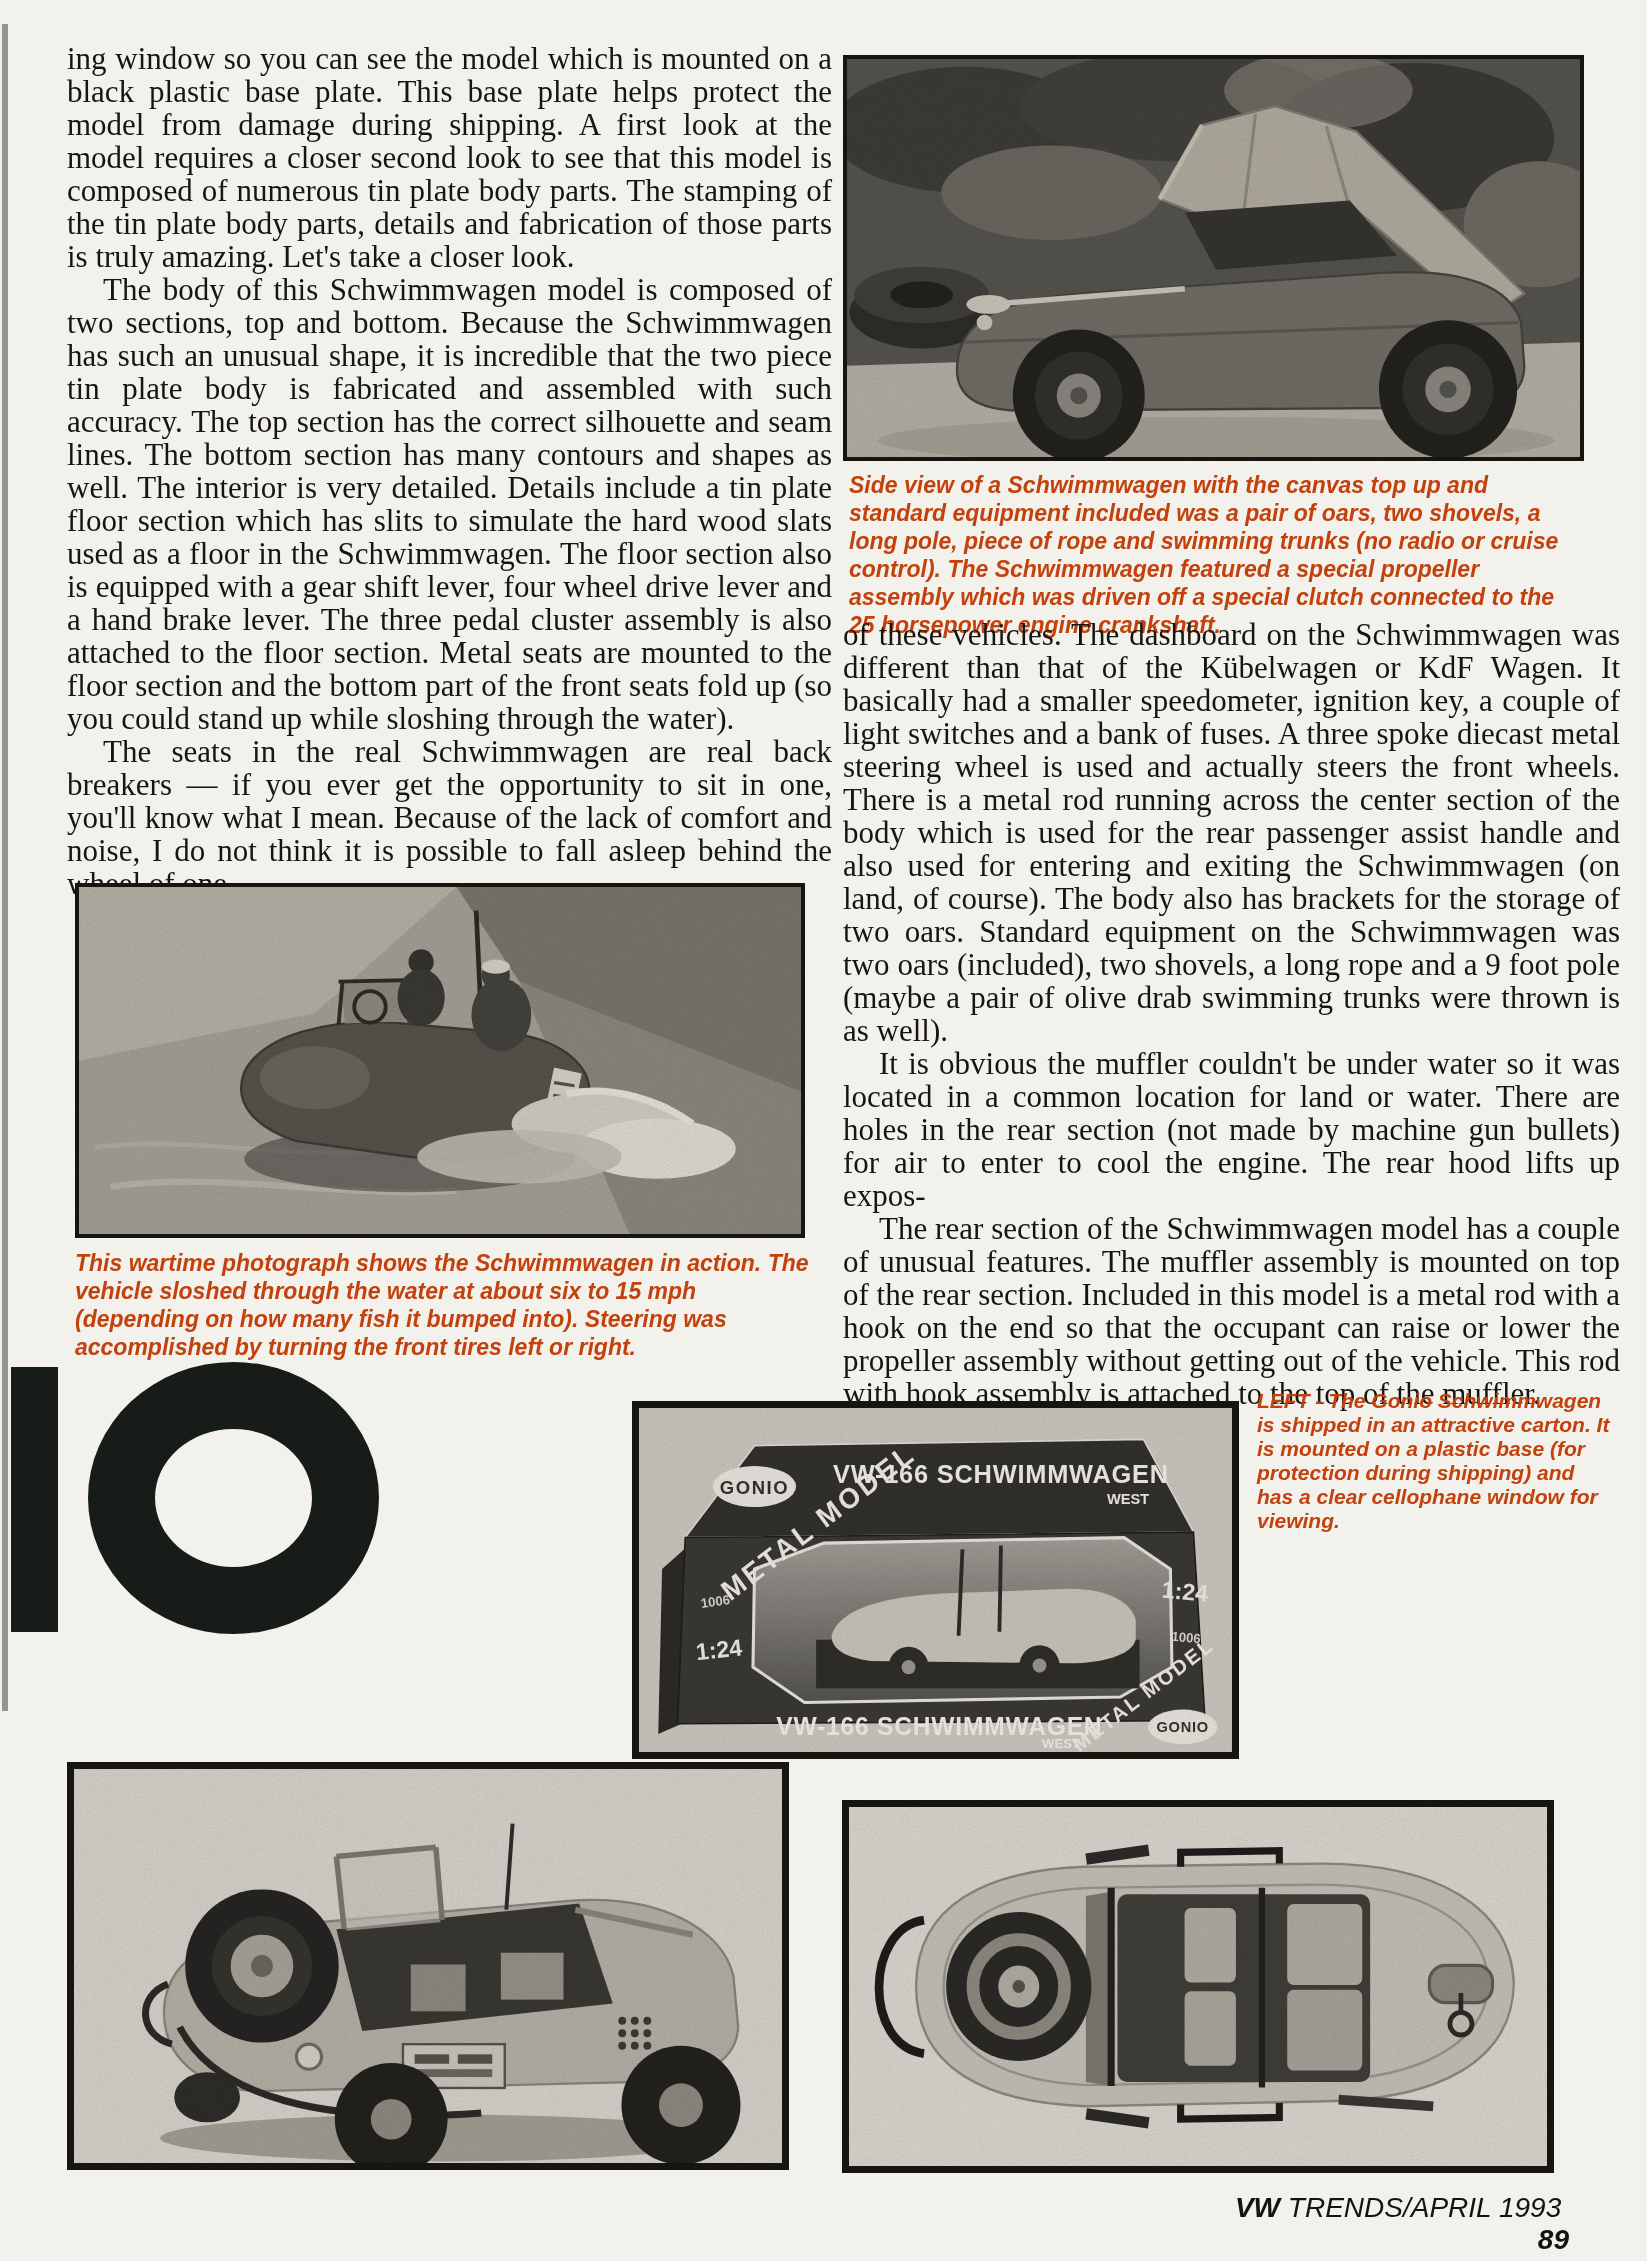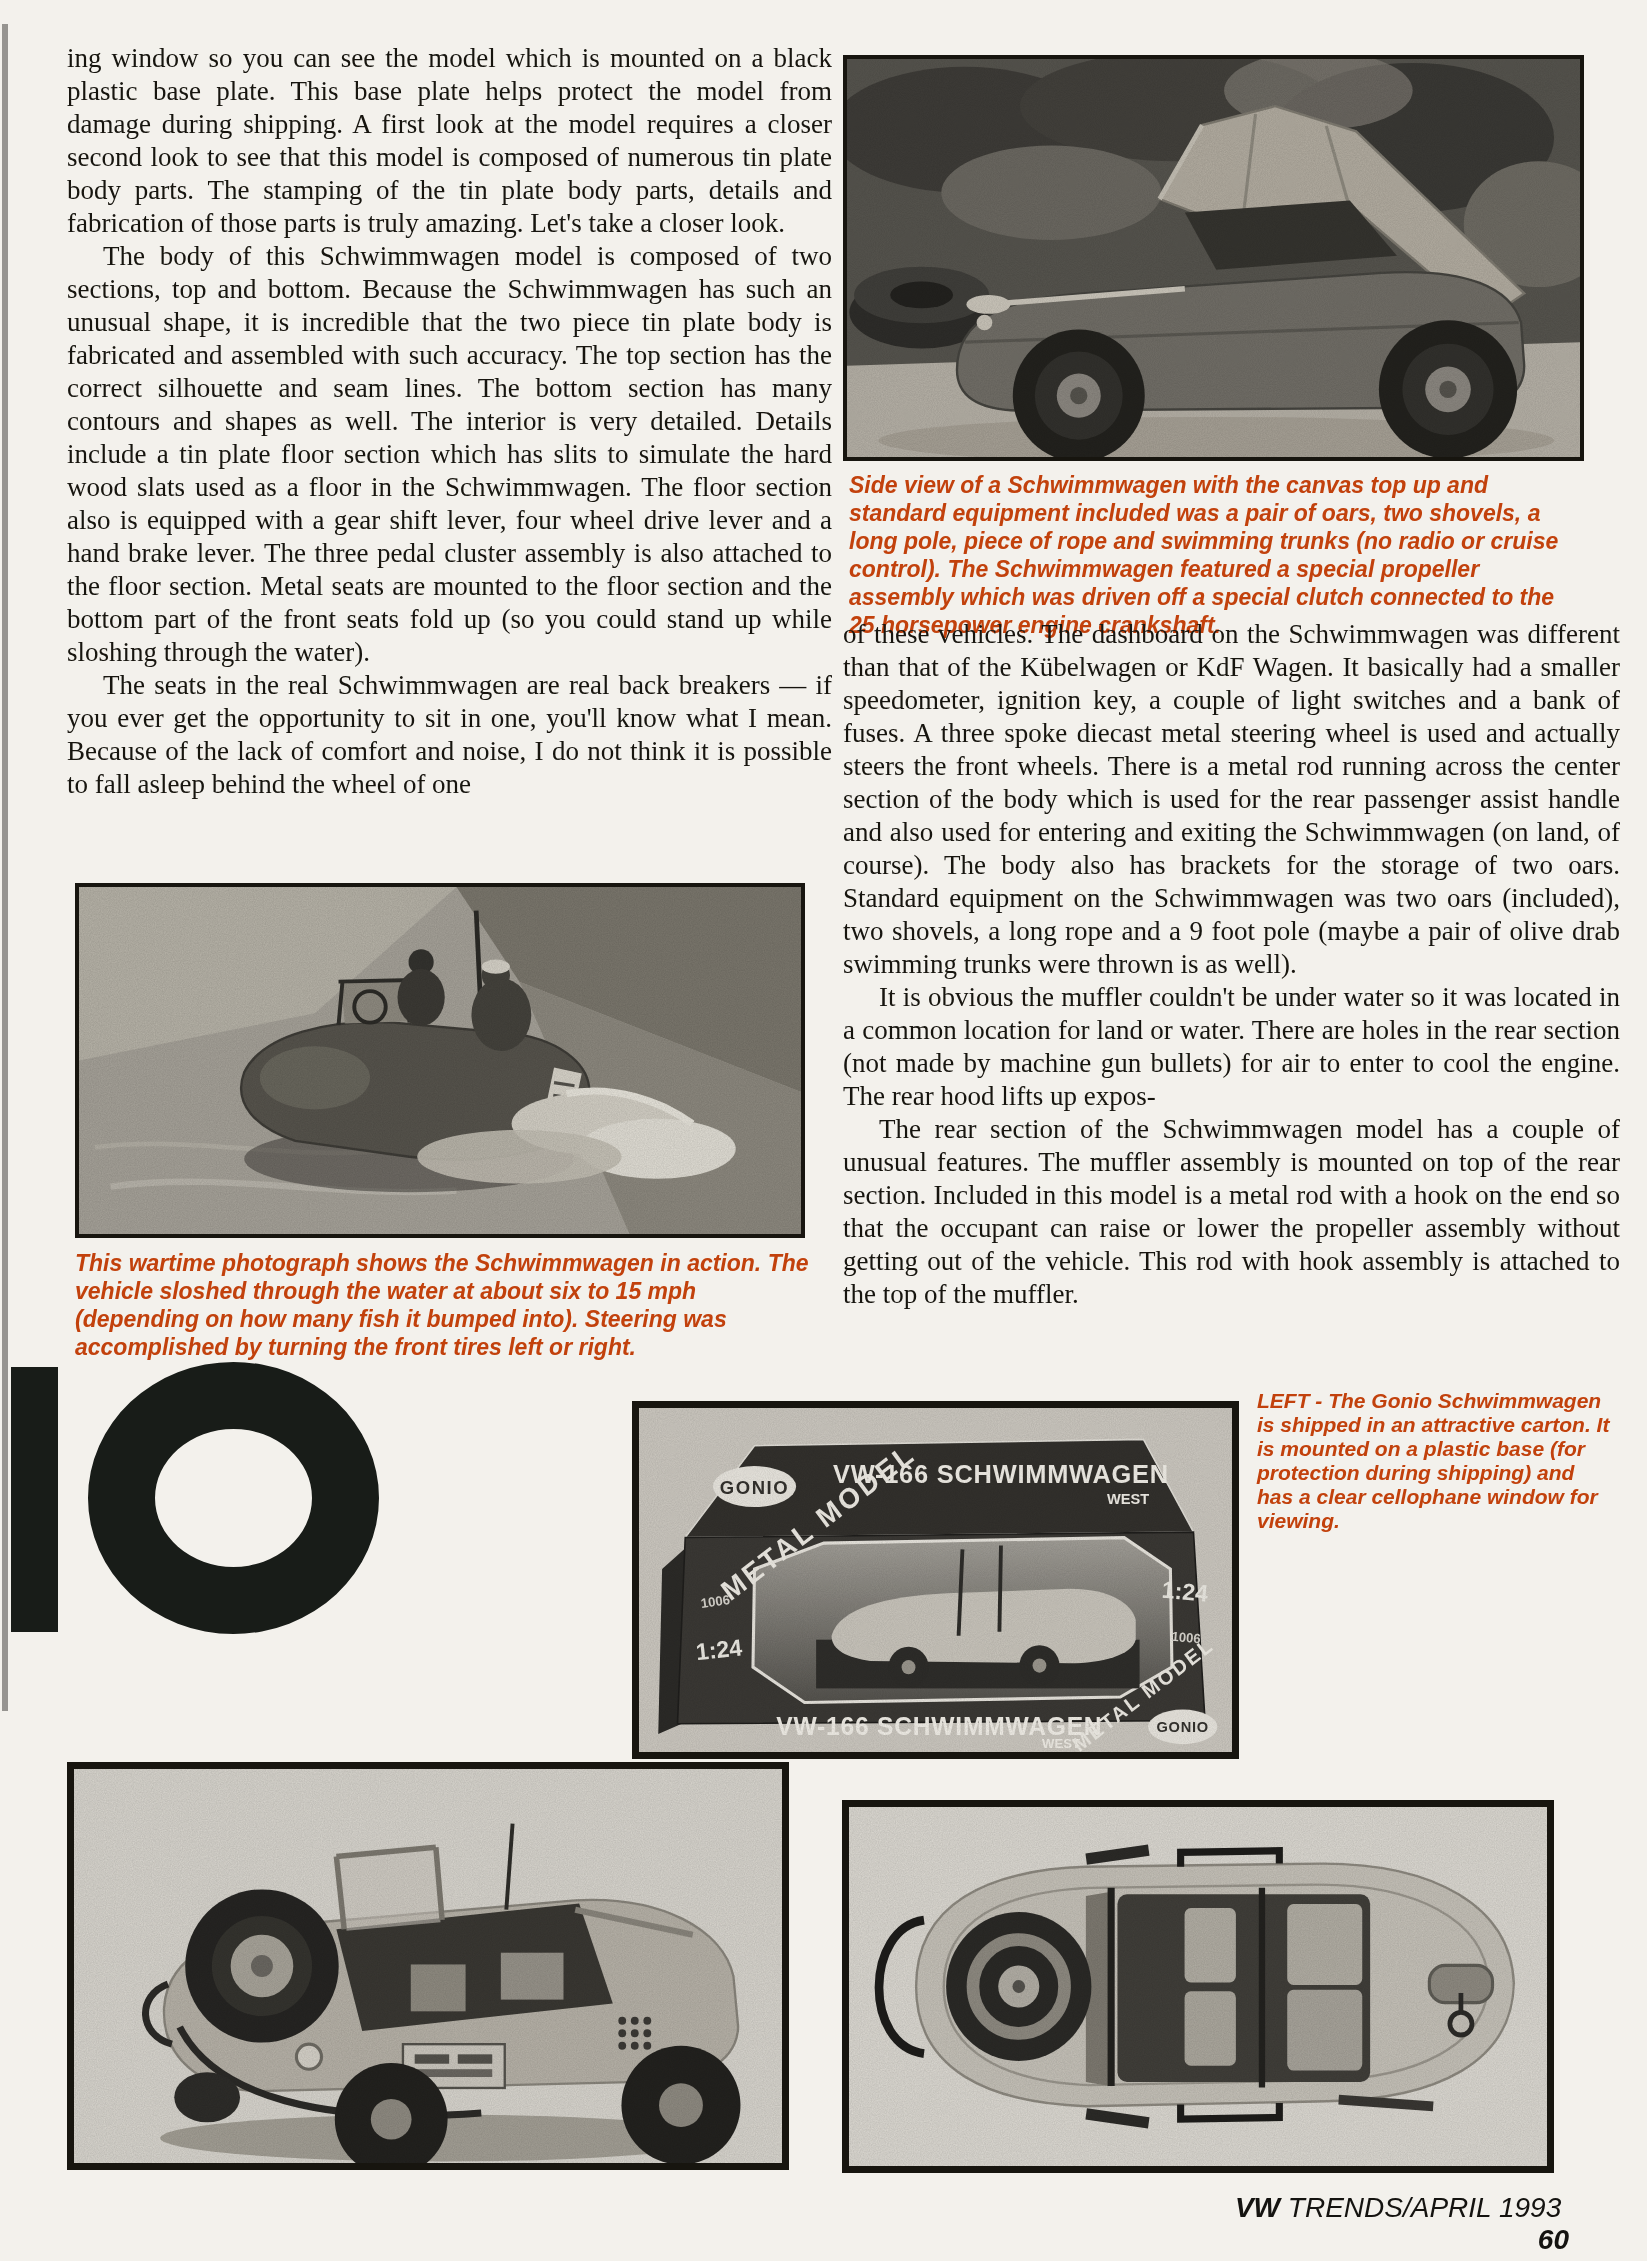--- a/index.html
+++ b/index.html
@@ -1,18 +1,18 @@
 <!DOCTYPE html>
 <html style="font-size:12.6px"><head>
 <meta charset="utf-8">
 <style>
   html,body{margin:0;padding:0;background:#777;}
   .page{position:relative;width:1648px;height:2261px;background:#f3f1ec;overflow:hidden;
         font-family:"Liberation Serif","DejaVu Serif",serif;color:#1b1915;}
-  .bodytext{position:absolute;font-size:27px;line-height:33px;text-align:justify;color:#17150f;}
+  .bodytext{position:absolute;font-size:31px;line-height:33px;text-align:justify;color:#17150f;}
   .bodytext p{margin:0;}
   .bodytext p.ind{text-indent:36px;}
   .photo{position:absolute;border:4.7px solid #17150f;background:#f97316;box-sizing:border-box;}
   .photo.thick{border-width:7px;}
   .photo svg{display:block;width:100%;height:100%;}
   .cap{position:absolute;font-family:"Liberation Sans","DejaVu Sans",sans-serif;font-weight:700;
        font-style:italic;color:#c2410c;}
   .cap.big{font-size:23px;line-height:28px;}
   .cap.small{font-size:21px;line-height:24px;}
   .bar{position:absolute;background:#181c18;}
@@ -278,17 +278,17 @@
         <rect x="300" y="378" width="80" height="14" fill="#2c2b28" transform="rotate(8 340 385)"></rect>
         <rect x="620" y="360" width="120" height="12" fill="#3a3834" transform="rotate(4 680 366)"></rect>
       </g>
       <rect width="884" height="444" filter="url(#g5)" opacity=".17"></rect>
     </svg>
   </div>
 
   <div class="footer" style="left:1224px;top:2192px;width:345px;">
     <span class="b">VW</span>
     <span>TRENDS/APRIL 1993</span>&nbsp;
-    <span class="b">60</span>
+    <span class="b">89</span>
   </div>
 
 </div>
 
 
 </body></html>

